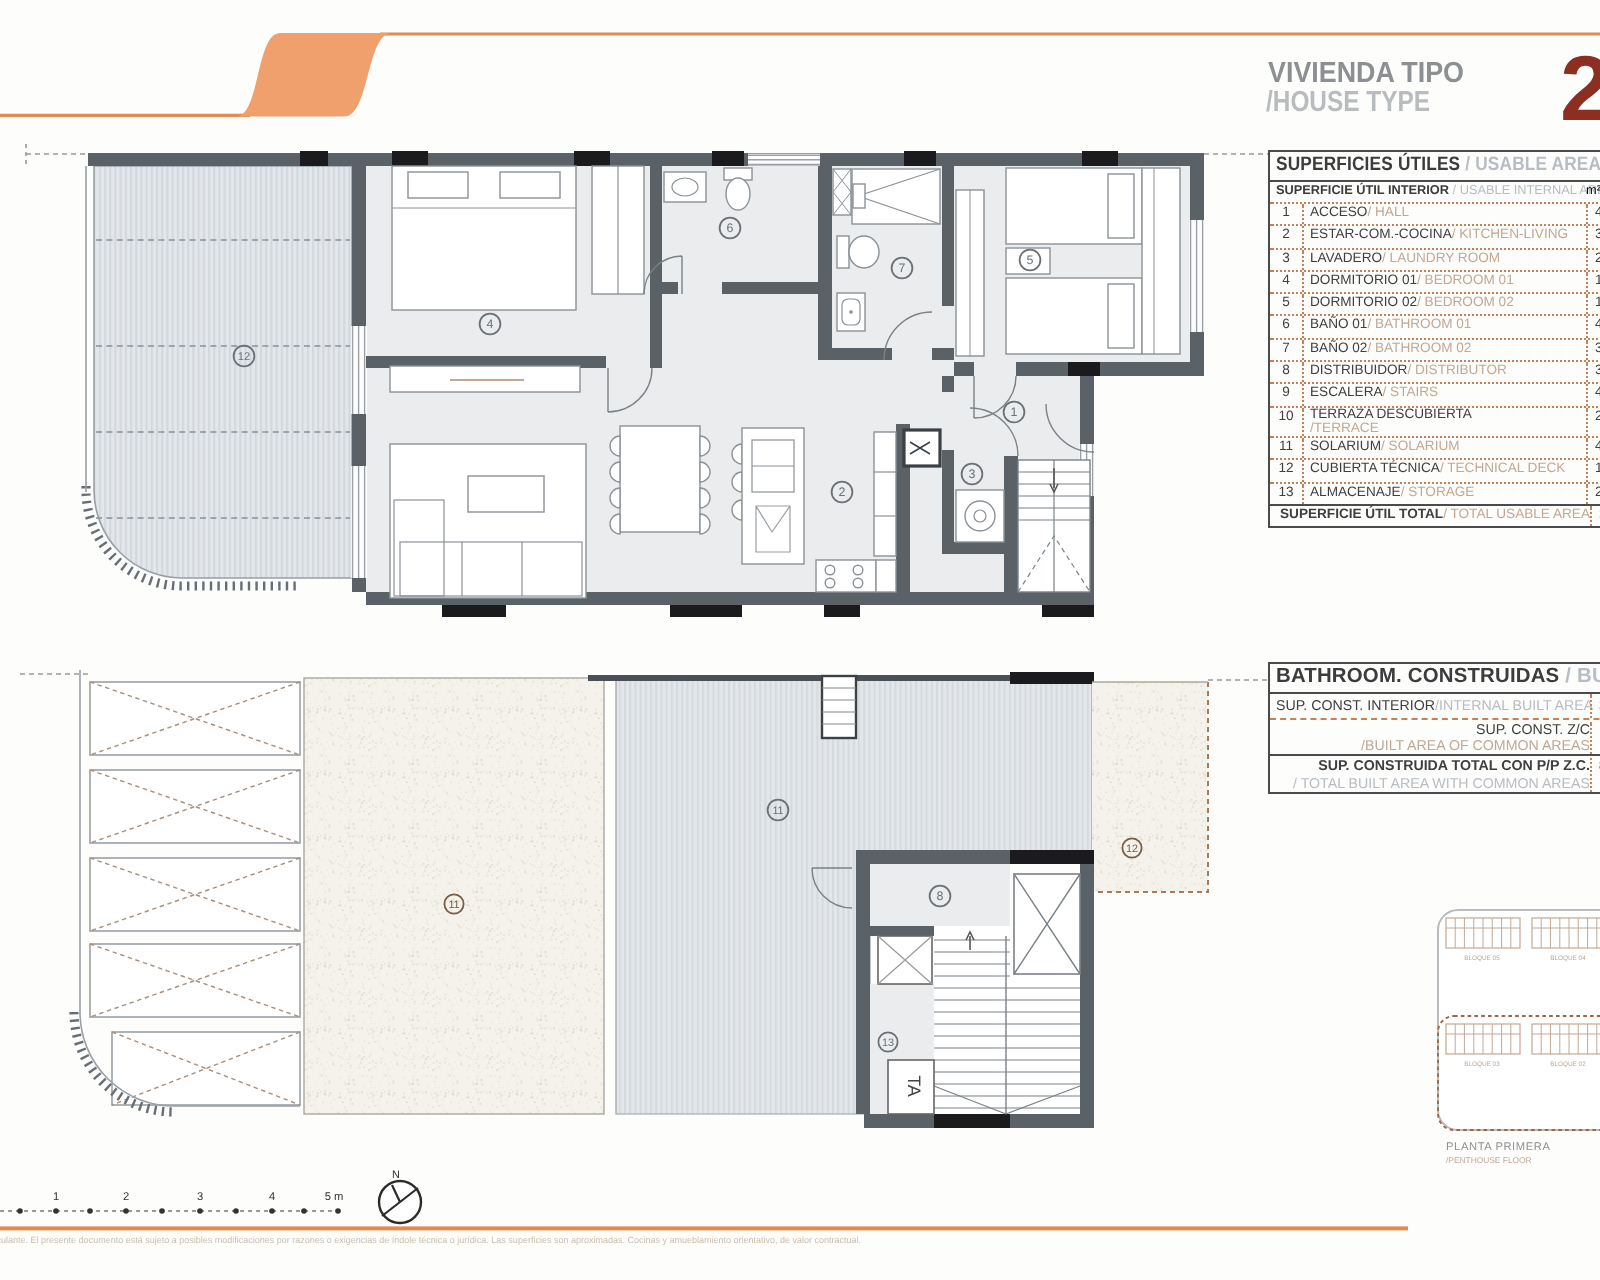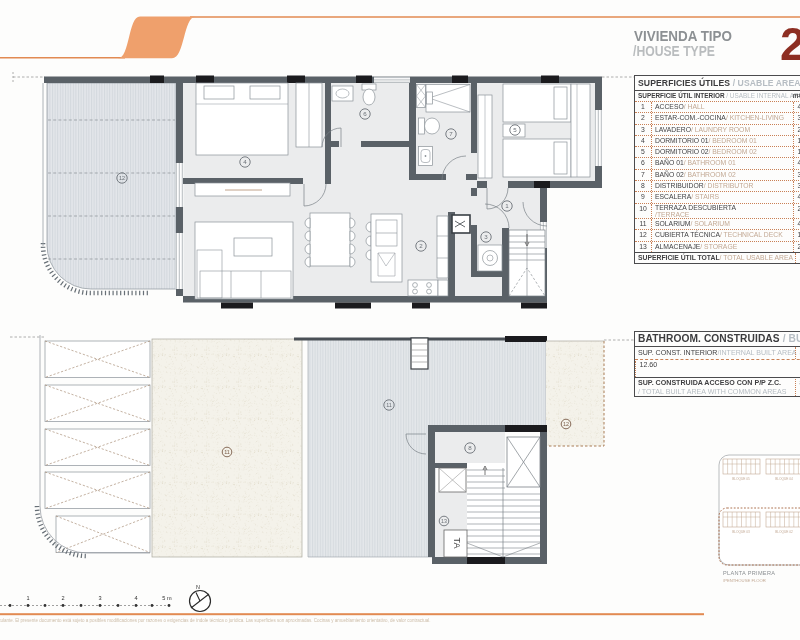--- a/index.html
+++ b/index.html
@@ -21,21 +21,21 @@
  .r{display:flex;height:10.3px;line-height:10.3px;font-size:6.8px;border-top:1px dotted #c98055;
     white-space:nowrap;}
  .n{width:16px;text-align:center;border-right:1px dotted #c98055;color:#3f3f41;flex:none;}
  .nm{padding-left:3px;width:138px;flex:none;overflow:visible;}
  .r[style] .nm{line-height:7.2px;padding-top:0.5px;}
  .v{border-left:1px dotted #c98055;padding-left:3.5px;color:#3f3f41;flex:auto;}
  .tot{display:flex;height:10px;line-height:10px;font-size:6.8px;border-top:1px solid #4b4b4d;white-space:nowrap;}
  .tot .nm2{width:157px;flex:none;padding-left:3px;}
  .tot .d{font-weight:bold;}
  .vb{font-weight:bold;}
- .nm2{padding-left:3px;}
+ .nm2{padding-left:3px;text-align:right;}
  .r2{display:flex;height:12px;line-height:12px;font-size:7.1px;white-space:nowrap;}
  .r2 .nm2{width:157px;flex:none;}
  .r3{display:flex;height:16px;font-size:7.1px;line-height:8.4px;border-top:1px dashed #c98055;
      white-space:nowrap;padding-top:1px;}
  .r3 .nm2{width:157px;flex:none;}
  .r4{display:flex;height:17px;font-size:7.1px;line-height:9px;border-top:1px solid #4b4b4d;
      white-space:nowrap;padding-top:1px;}
  .r4 .nm2{width:157px;flex:none;}
  .r4 .bg{font-weight:normal;}
 </style></head>
@@ -577,19 +577,20 @@
       </div>
 </div>
 
 <div class="tbl" style="top:331px">
  <div class="h1 h2"><b>BATHROOM. CONSTRUIDAS</b><span class="hg"> / BUILT AREA</span></div>
  <div class="r2">
         <div class="nm2"><span class="d">SUP. CONST. INTERIOR</span><span class="bg">/INTERNAL BUILT AREA</span></div>
         <div class="v">34.25</div>
       </div>
  <div class="r3">
+        <div class="nm2"><span class="d">SUP. CONST. Z/C</span><br><span class="e">/BUILT AREA OF COMMON AREAS</span></div>
         <div class="v">12.60</div>
       </div>
  <div class="r4">
-        <div class="nm2"><span class="d"><b>SUP. CONSTRUIDA ACCESO CON P/P Z.C.</b></span><br><span class="bg">/ TOTAL BUILT AREA WITH COMMON AREAS</span></div>
+        <div class="nm2"><span class="d"><b>SUP. CONSTRUIDA TOTAL CON P/P Z.C.</b></span><br><span class="bg">/ TOTAL BUILT AREA WITH COMMON AREAS</span></div>
         <div class="v vb">89.90</div>
       </div>
 </div>
 </div>
 </body></html>

